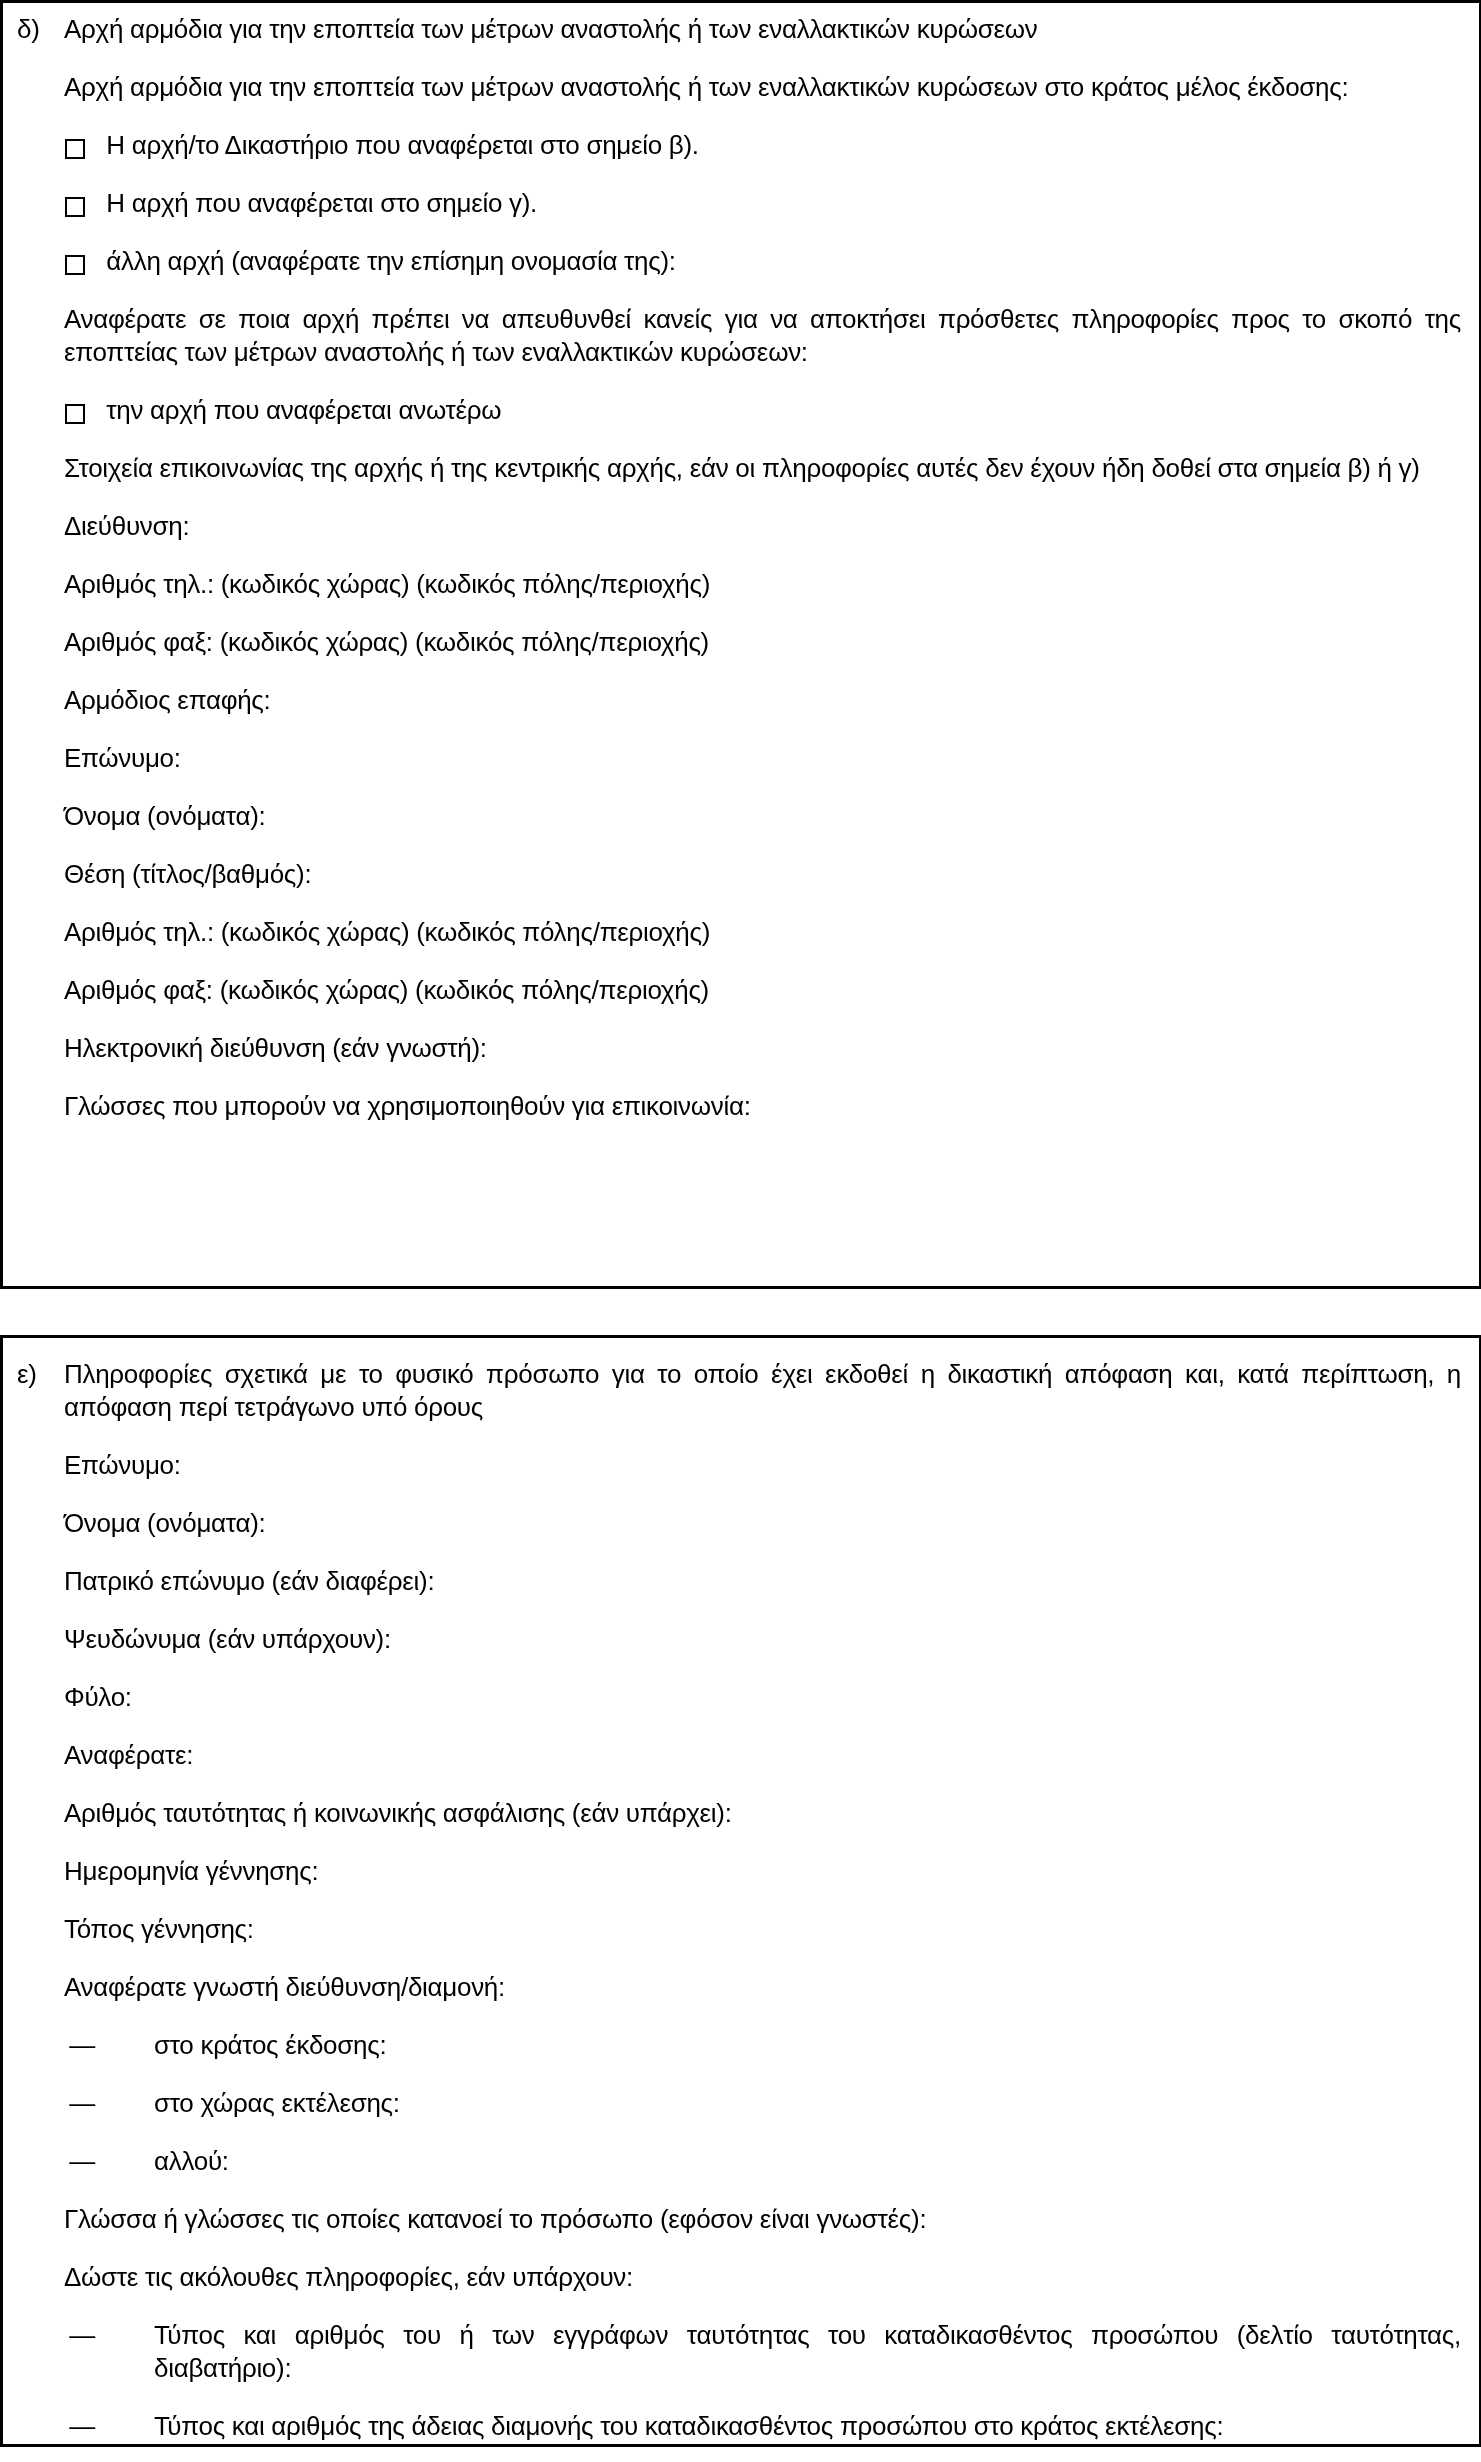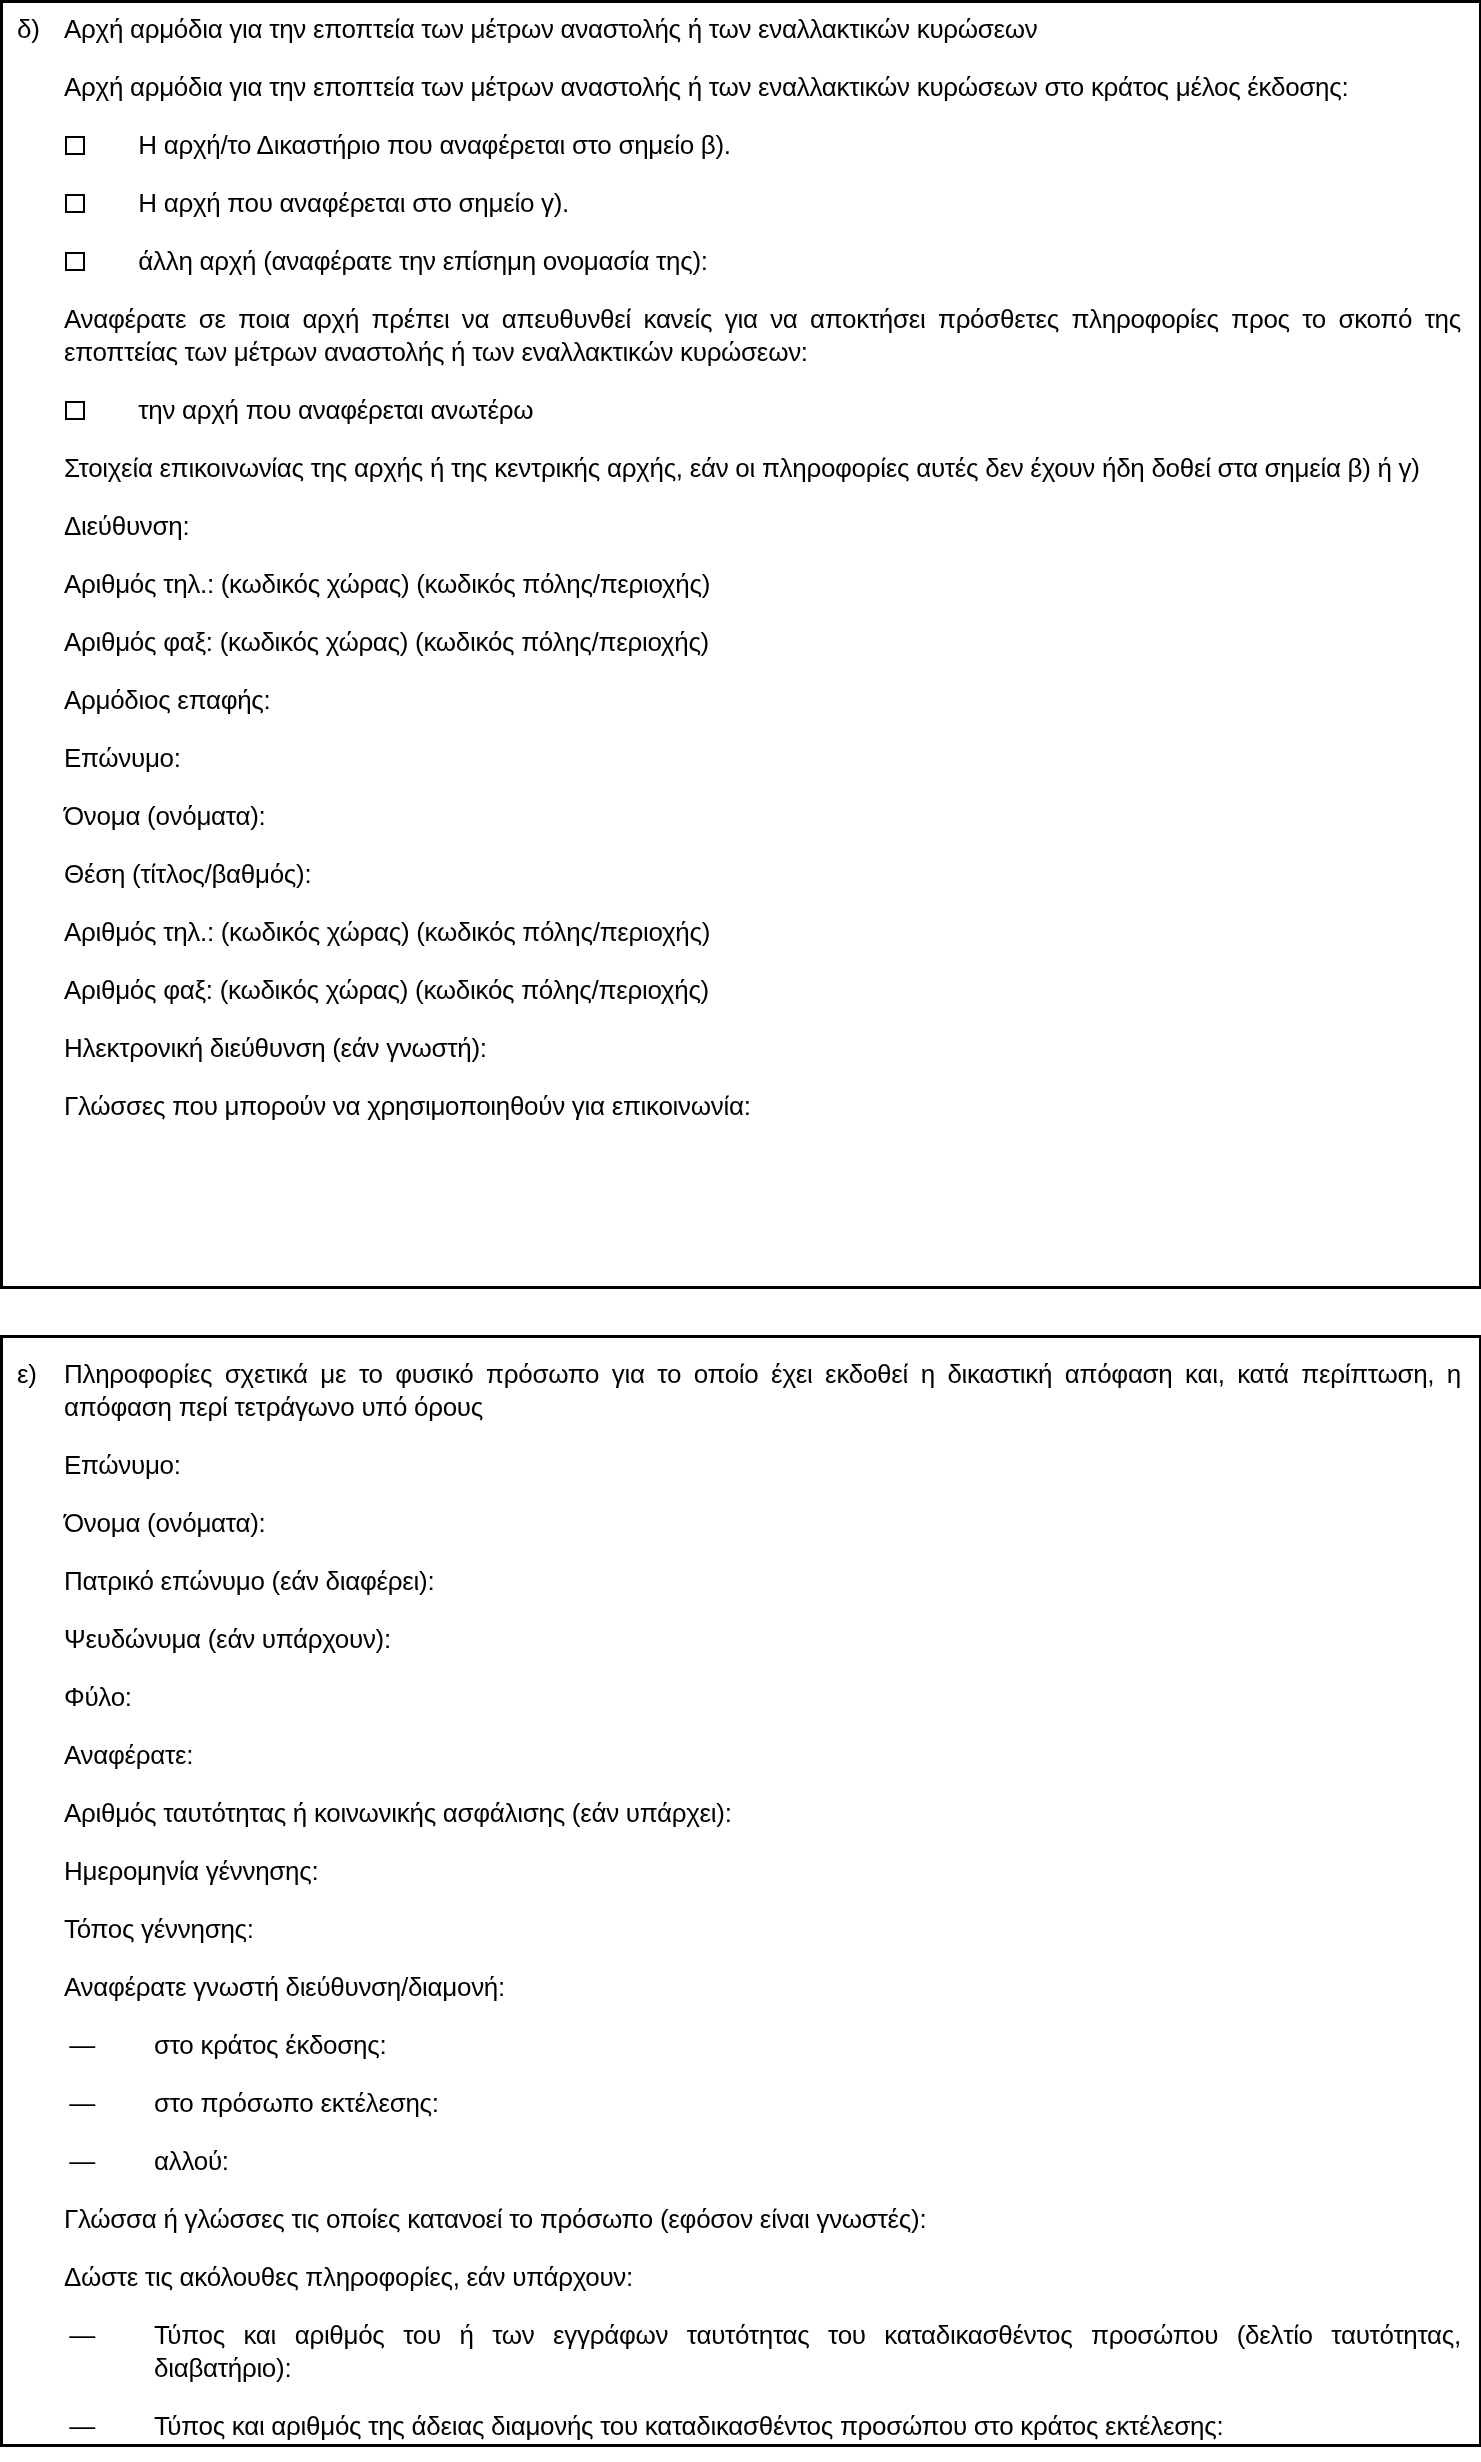--- a/index.html
+++ b/index.html
@@ -35,21 +35,21 @@
 
   .blk { margin: 0 0 25px 0; }
   p { margin: 0 0 25px 0; }
   .just { text-align: justify; }
 
   
   .head { position: relative; }
   .sec-label { position: absolute; left: -47px; top: 0; }
 
   
-  .cbrow { display: flex; align-items: flex-start; gap: 32px; }
+  .cbrow { display: flex; align-items: center; }
   .cbox {
     flex: 0 0 auto;
     width: 19.5px;
     height: 19.5px;
     box-sizing: border-box;
     border: 2.6px solid #000000;
     margin: 6.5px 0 0 1.3px;
     background: #ffffff;
   }
   .cbtext { flex: 1 1 auto; margin-left: 21.5px; }
@@ -130,21 +130,21 @@
     <p class="blk">Τόπος γέννησης:</p>
     <p class="blk">Αναφέρατε γνωστή διεύθυνση/διαμονή:</p>
 
     <div class="dashrow blk">
       <span class="dash">—</span>
       <span class="dashtext">στο κράτος έκδοσης:</span>
     </div>
 
     <div class="dashrow blk">
       <span class="dash">—</span>
-      <span class="dashtext">στο πρόσωπο εκτέλεσης:</span>
+      <span class="dashtext">στο χώρας εκτέλεσης:</span>
     </div>
 
     <div class="dashrow blk">
       <span class="dash">—</span>
       <span class="dashtext">αλλού:</span>
     </div>
 
     <p class="blk">Γλώσσα ή γλώσσες τις οποίες κατανοεί το πρόσωπο (εφόσον είναι γνωστές):</p>
 
     <p class="blk">Δώστε τις ακόλουθες πληροφορίες, εάν υπάρχουν:</p>

